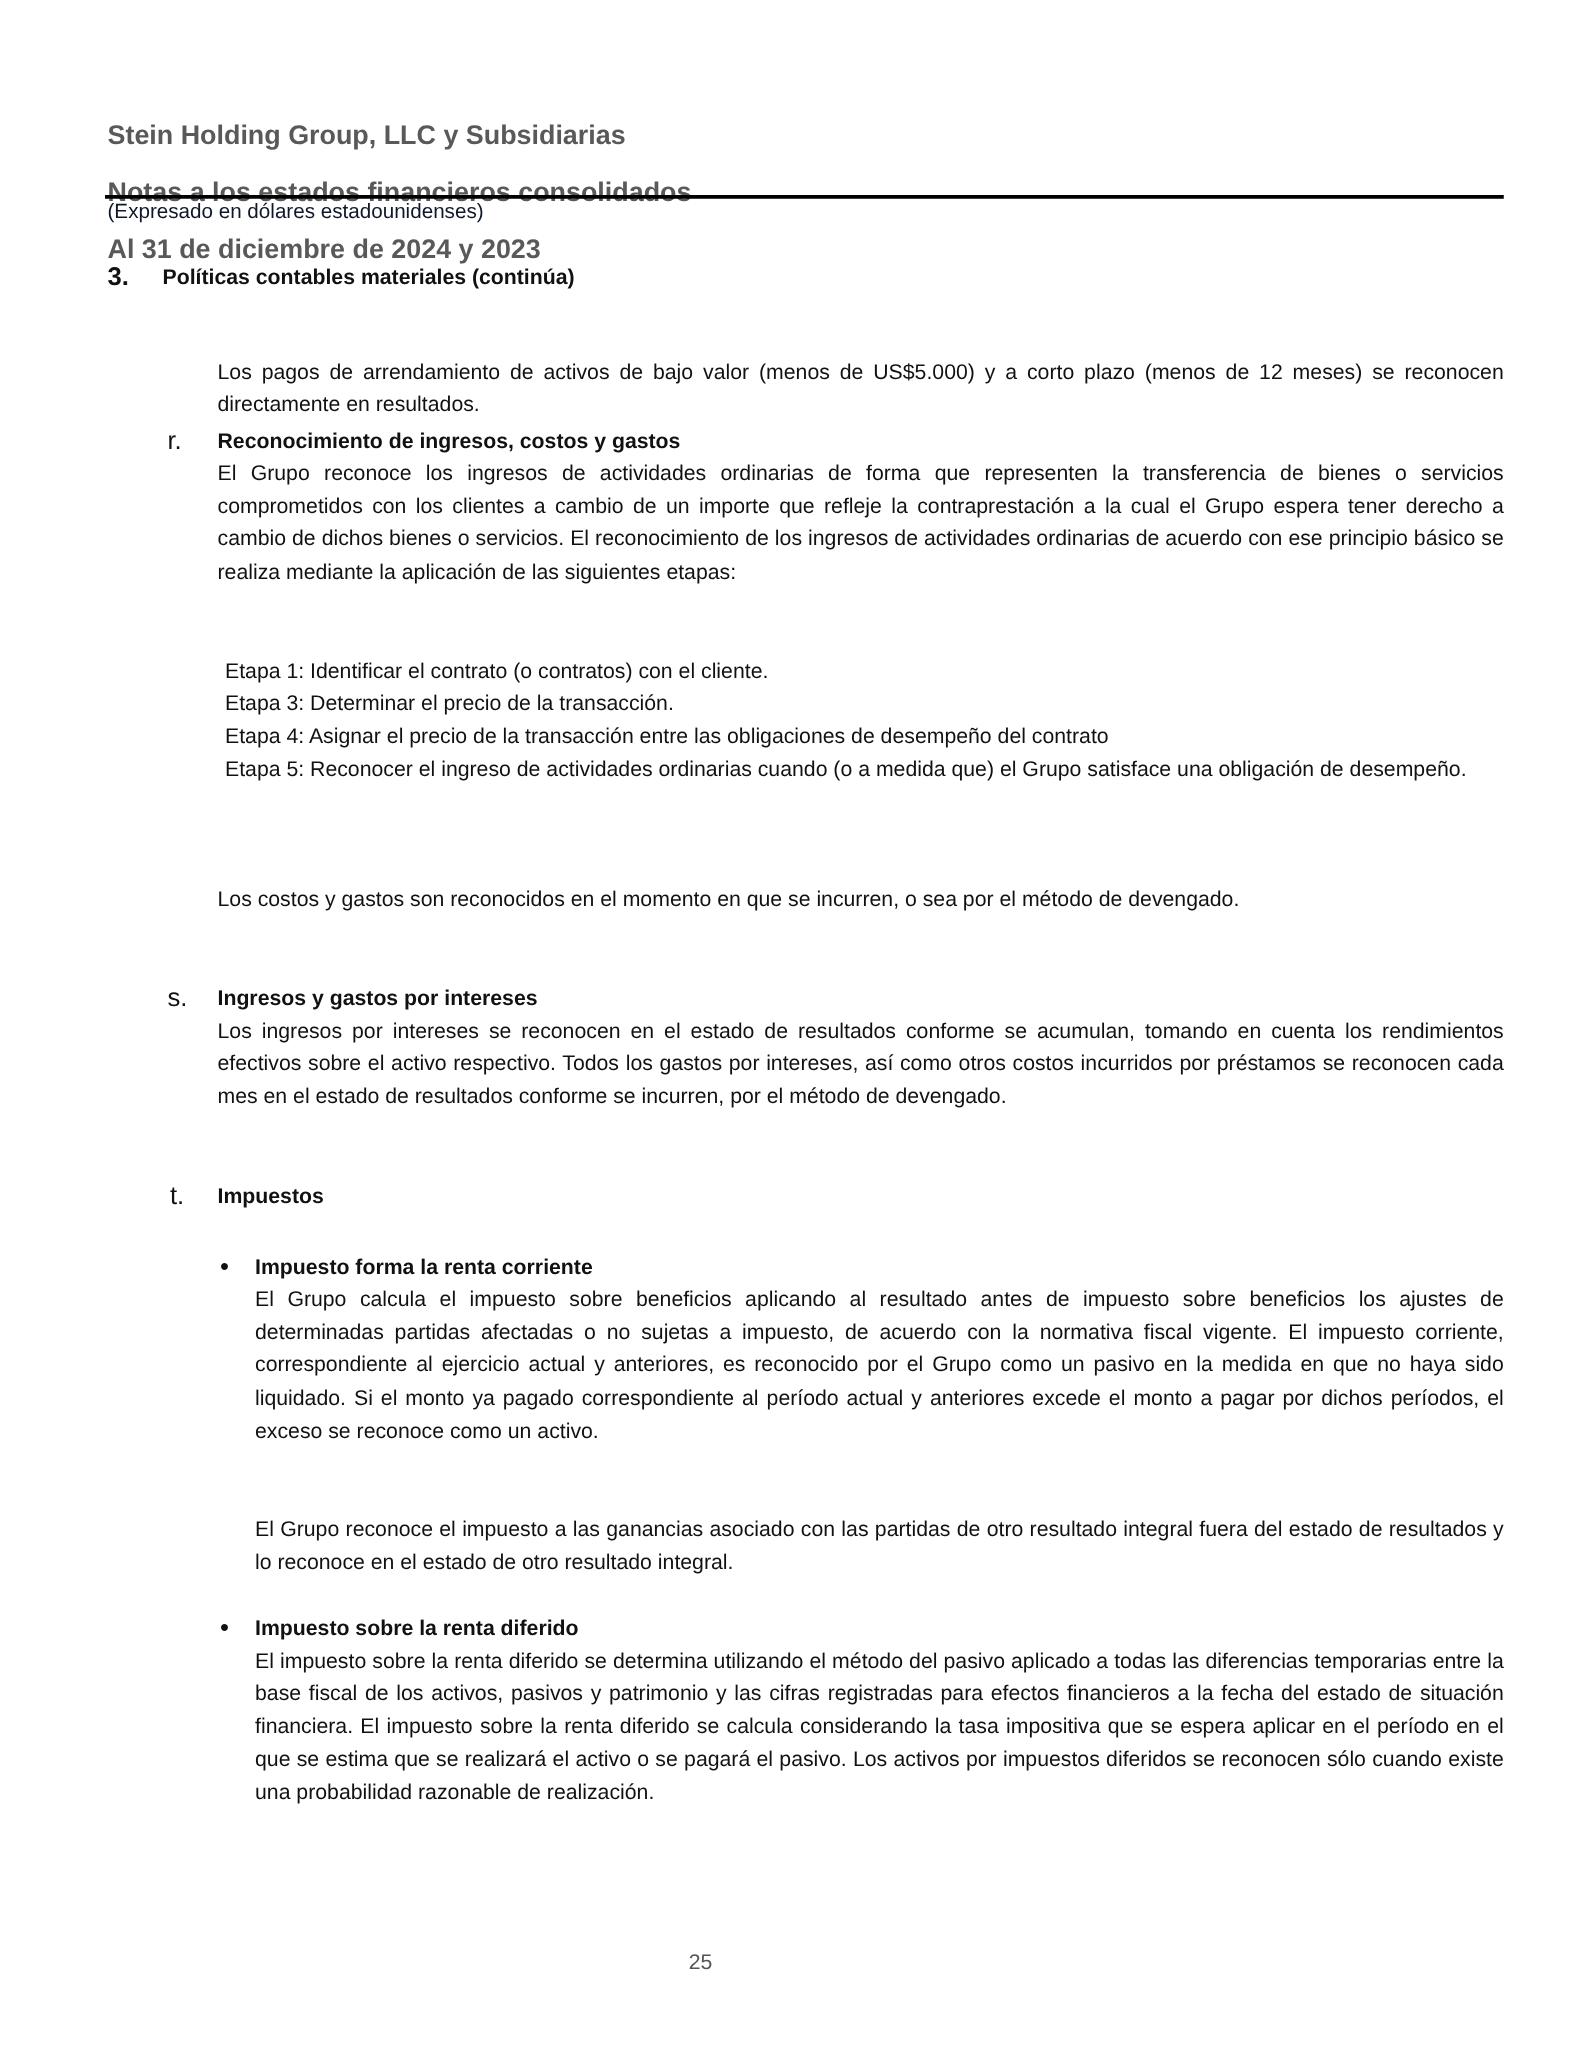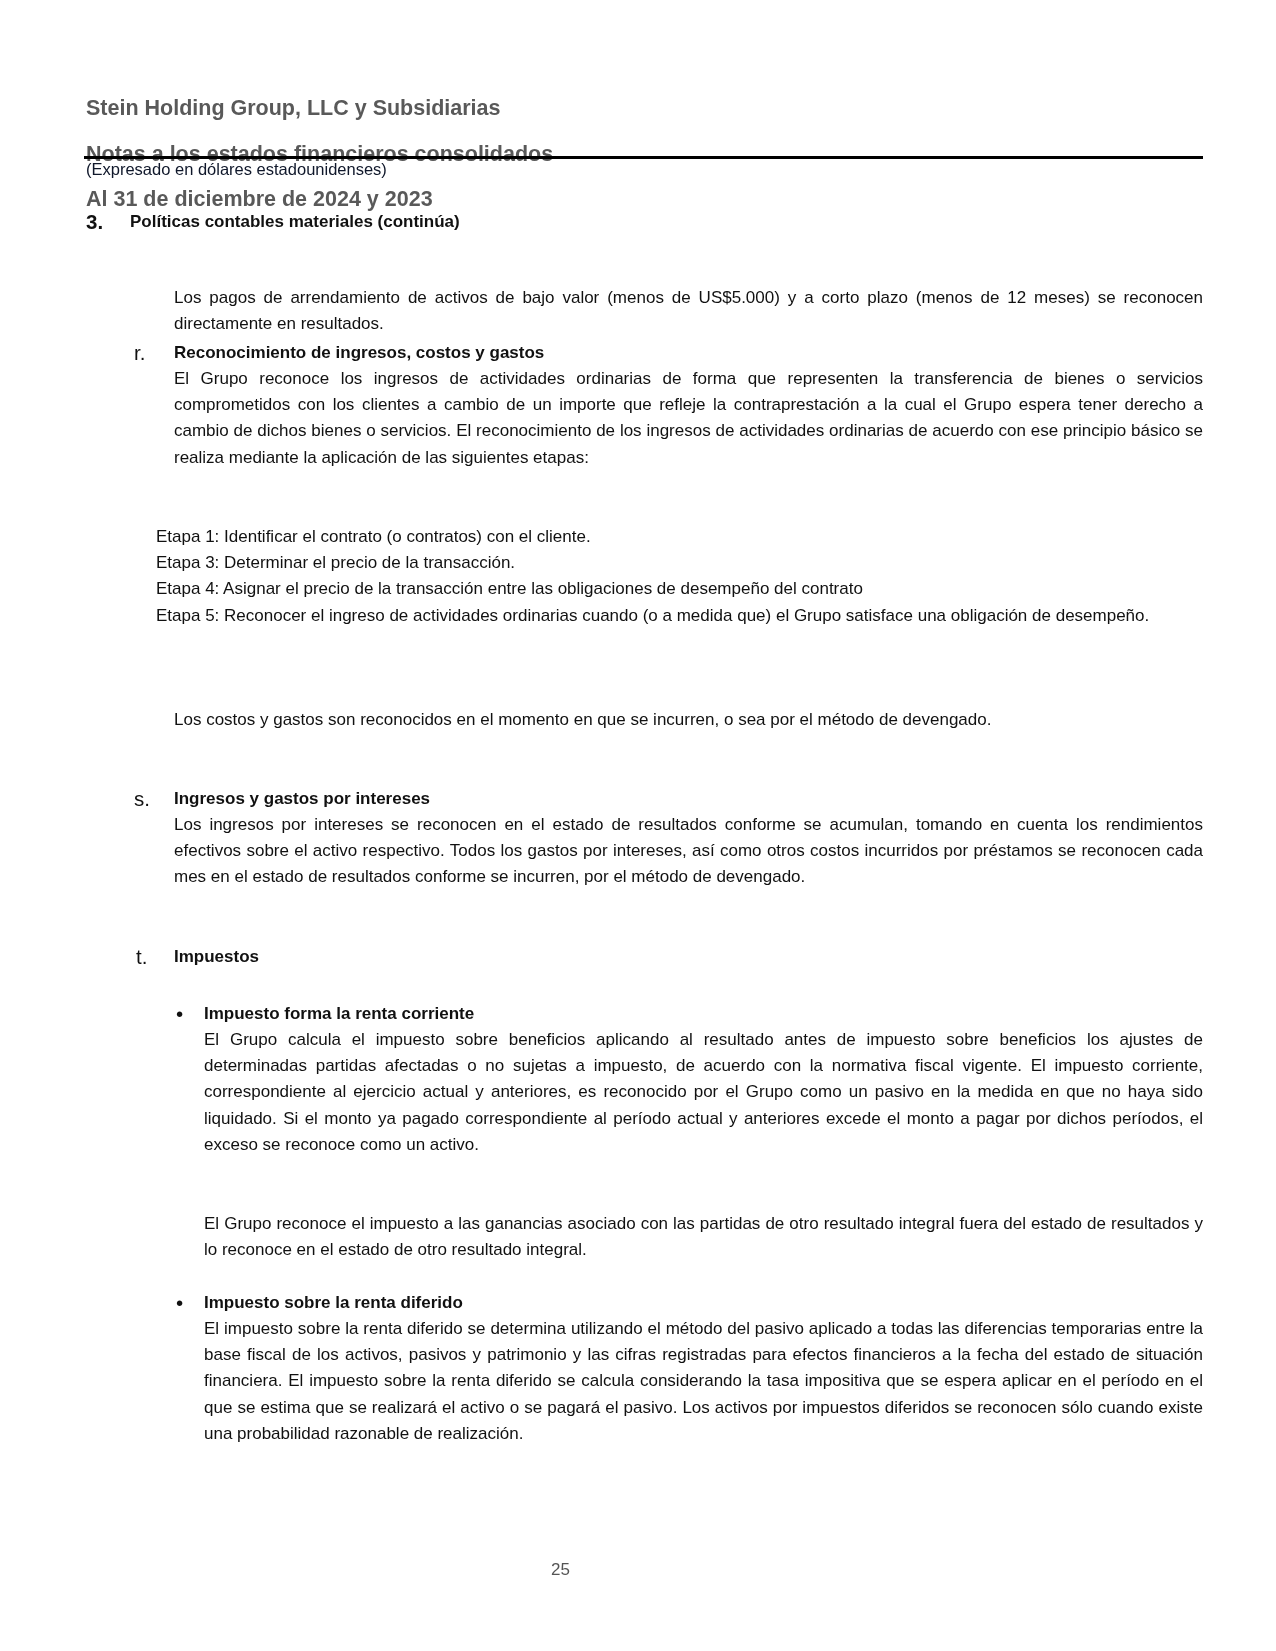--- a/index.html
+++ b/index.html
@@ -30,21 +30,21 @@
 
   <div class="marker b" style="left:86px; top:209px;">3.</div>
   <div class="p b" style="left:130px; top:209px;">Políticas contables materiales (continúa)</div>
 
   <div class="p" style="left:174px; top:272px; width:1029px;margin-top:13px;">Los pagos de arrendamiento de activos de bajo valor (menos de US$5.000) y a corto plazo (menos de 12 meses) se reconocen directamente en resultados.</div>
 
   <div class="marker" style="left:134px; top:340px;">r.</div>
   <div class="p b" style="left:174px; top:340px;">Reconocimiento de ingresos, costos y gastos</div>
   <div class="p" style="left:174px; top:366px; width:1029px;">El Grupo reconoce los ingresos de actividades ordinarias de forma que representen la transferencia de bienes o servicios comprometidos con los clientes a cambio de un importe que refleje la contraprestación a la cual el Grupo espera tener derecho a cambio de dichos bienes o servicios. El reconocimiento de los ingresos de actividades ordinarias de acuerdo con ese principio básico se realiza mediante la aplicación de las siguientes etapas:</div>
 
-  <div class="p" style="left:156px; top:524px; width:1029px;">
+  <div class="p" style="left:180px; top:524px; width:1029px;">
     <div>Etapa 1: Identificar el contrato (o contratos) con el cliente.</div>
     <div>Etapa 3: Determinar el precio de la transacción.</div>
     <div>Etapa 4: Asignar el precio de la transacción entre las obligaciones de desempeño del contrato</div>
     <div>Etapa 5: Reconocer el ingreso de actividades ordinarias cuando (o a medida que) el Grupo satisface una obligación de desempeño.</div>
   </div>
 
   <div class="p" style="left:174px; top:707px; width:1029px;">Los costos y gastos son reconocidos en el momento en que se incurren, o sea por el método de devengado.</div>
 
   <div class="marker" style="left:134px; top:786px;">s.</div>
   <div class="p b" style="left:174px; top:786px;">Ingresos y gastos por intereses</div>

